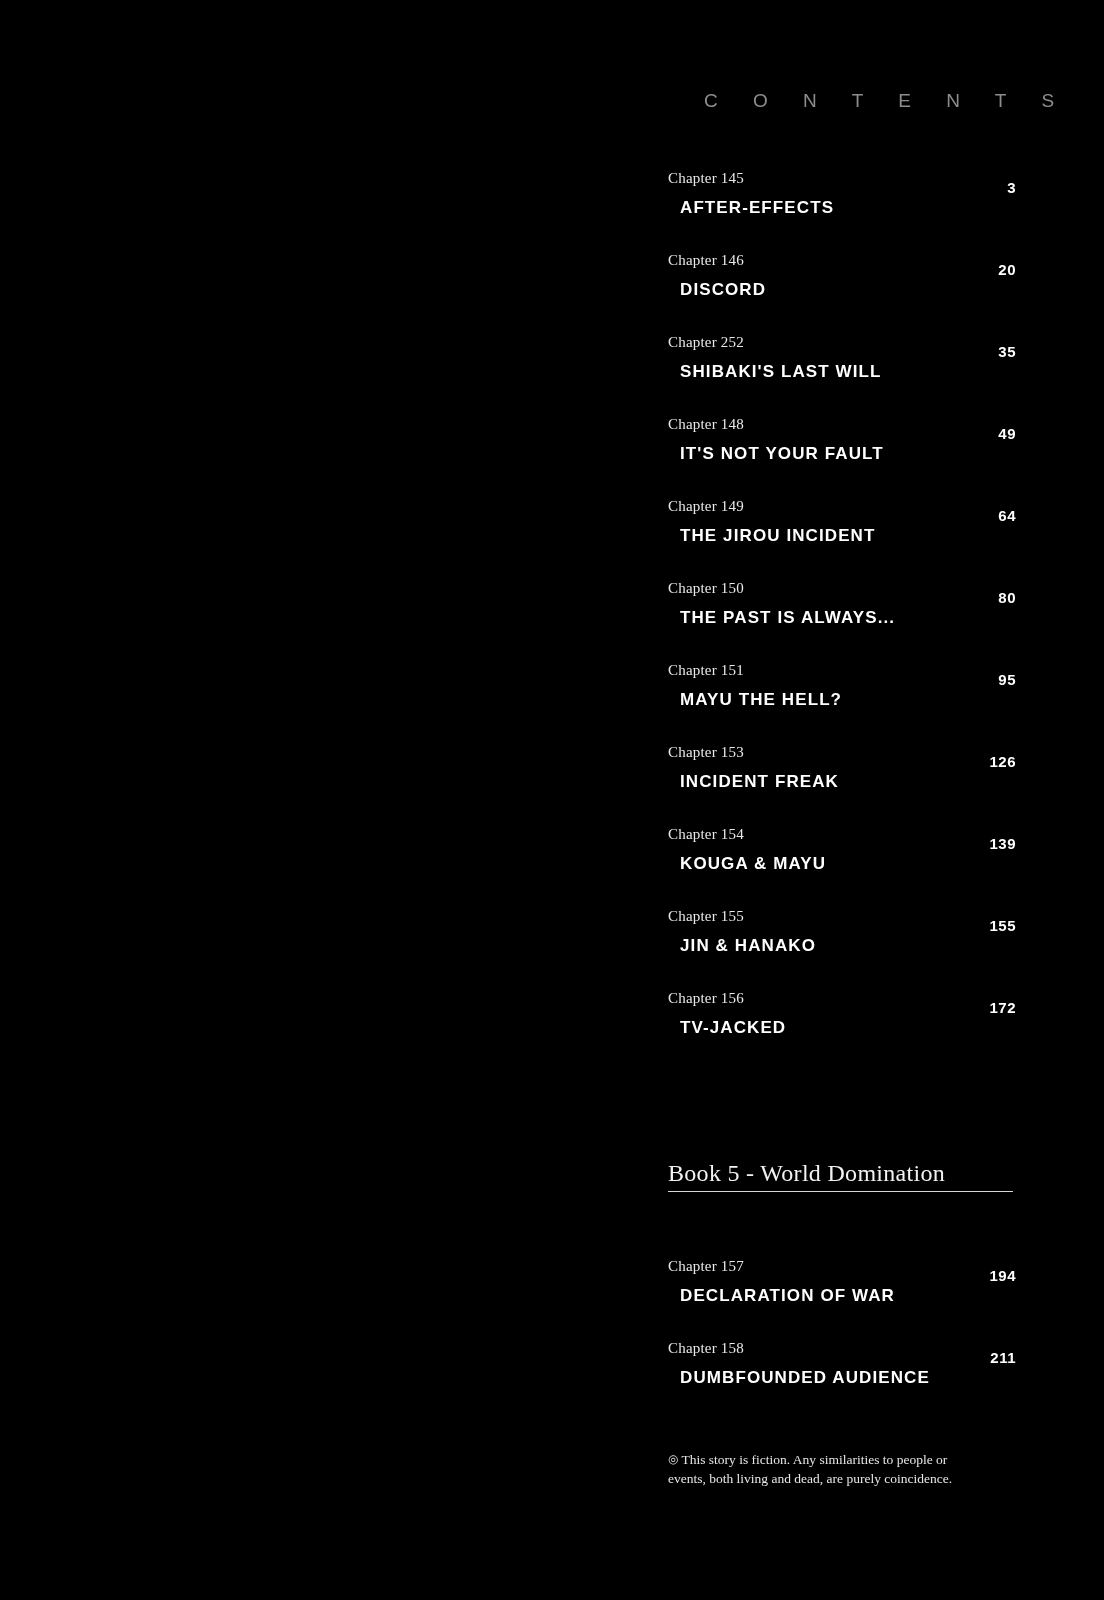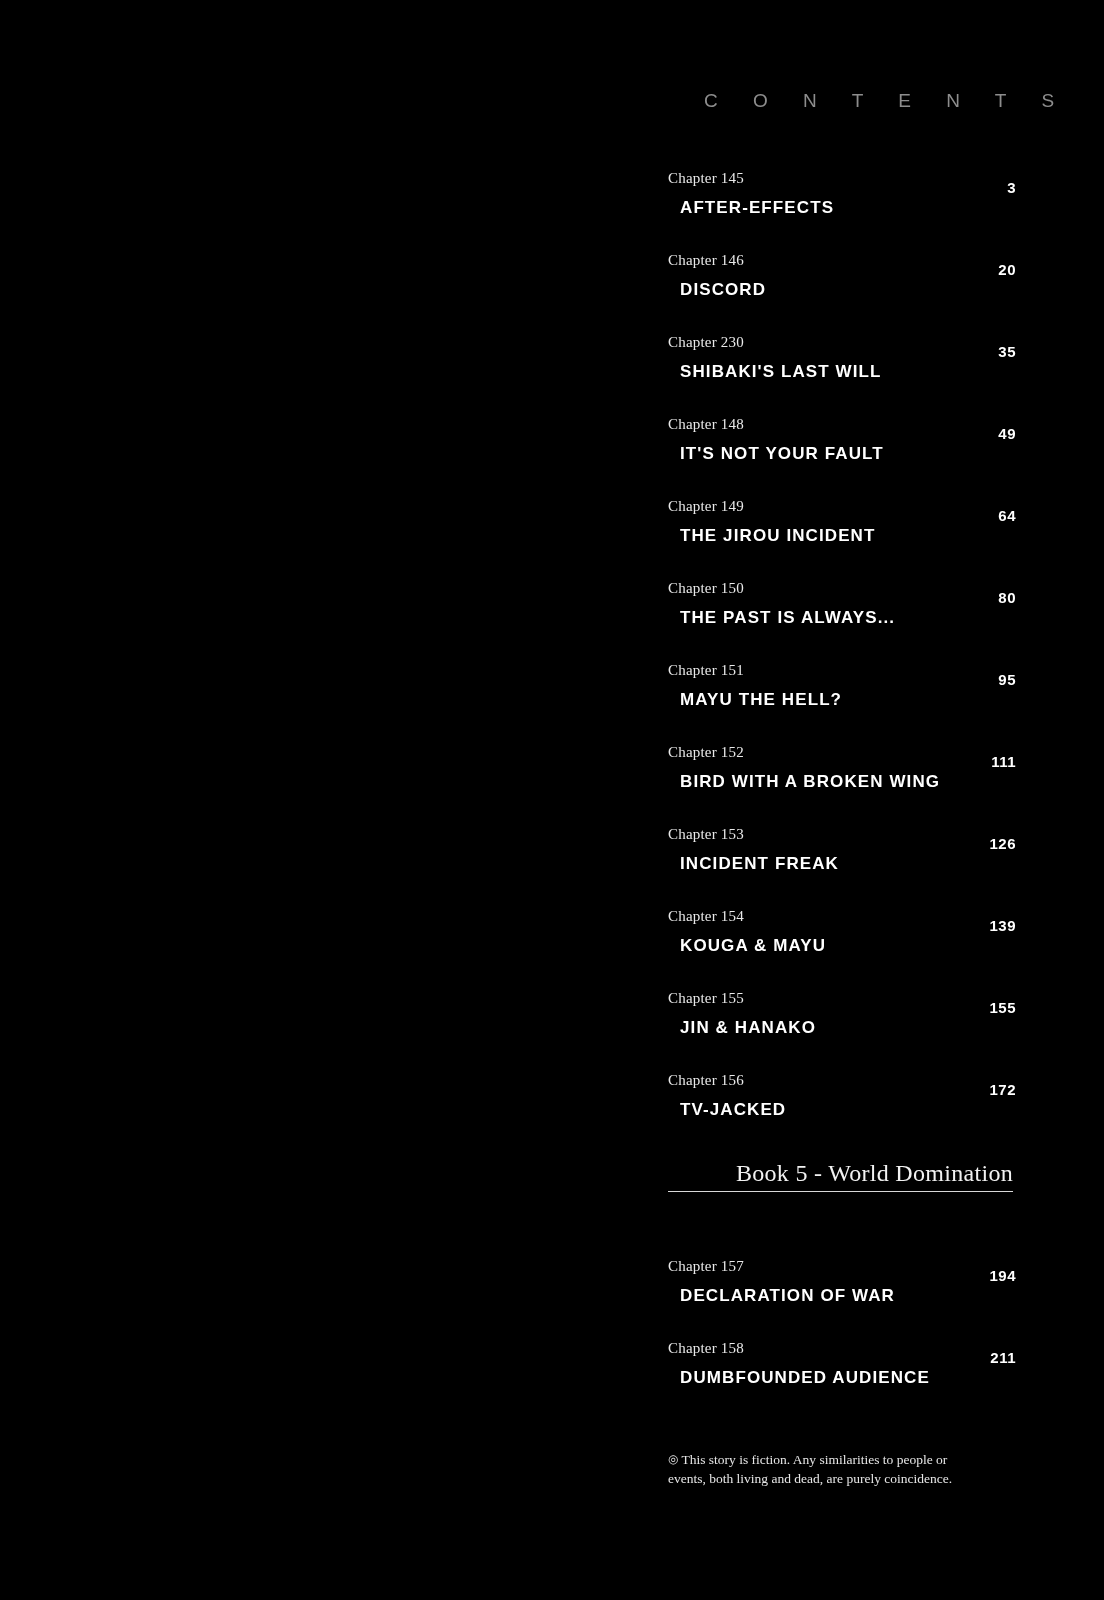--- a/index.html
+++ b/index.html
@@ -91,21 +91,20 @@
     left: 0;
     width: 345px;
   }
   .book-divider .book-title {
     font-family: "Liberation Serif", serif;
     font-size: 24px;
     color: #f2f2f2;
     letter-spacing: 0.3px;
     display: block;
     padding-bottom: 4px;
-    text-align: right;
   }
   .book-divider .rule {
     display: block;
     height: 1px;
     background: #d8d8d8;
     width: 100%;
   }
 
   .toc-list-2 {
     position: absolute;
@@ -146,21 +145,21 @@
         <span class="page-num">3</span>
       </div>
 
       <div class="toc-entry">
         <span class="chap-num">Chapter 146</span>
         <span class="chap-title">DISCORD</span>
         <span class="page-num">20</span>
       </div>
 
       <div class="toc-entry">
-        <span class="chap-num">Chapter 230</span>
+        <span class="chap-num">Chapter 252</span>
         <span class="chap-title">SHIBAKI'S LAST WILL</span>
         <span class="page-num">35</span>
       </div>
 
       <div class="toc-entry">
         <span class="chap-num">Chapter 148</span>
         <span class="chap-title">IT'S NOT YOUR FAULT</span>
         <span class="page-num">49</span>
       </div>
 
@@ -175,25 +174,20 @@
         <span class="chap-title">THE PAST IS ALWAYS...</span>
         <span class="page-num">80</span>
       </div>
 
       <div class="toc-entry">
         <span class="chap-num">Chapter 151</span>
         <span class="chap-title">MAYU THE HELL?</span>
         <span class="page-num">95</span>
       </div>
 
-      <div class="toc-entry">
-        <span class="chap-num">Chapter 152</span>
-        <span class="chap-title">BIRD WITH A BROKEN WING</span>
-        <span class="page-num">111</span>
-      </div>
 
       <div class="toc-entry">
         <span class="chap-num">Chapter 153</span>
         <span class="chap-title">INCIDENT FREAK</span>
         <span class="page-num">126</span>
       </div>
 
       <div class="toc-entry">
         <span class="chap-num">Chapter 154</span>
         <span class="chap-title">KOUGA &amp; MAYU</span>

